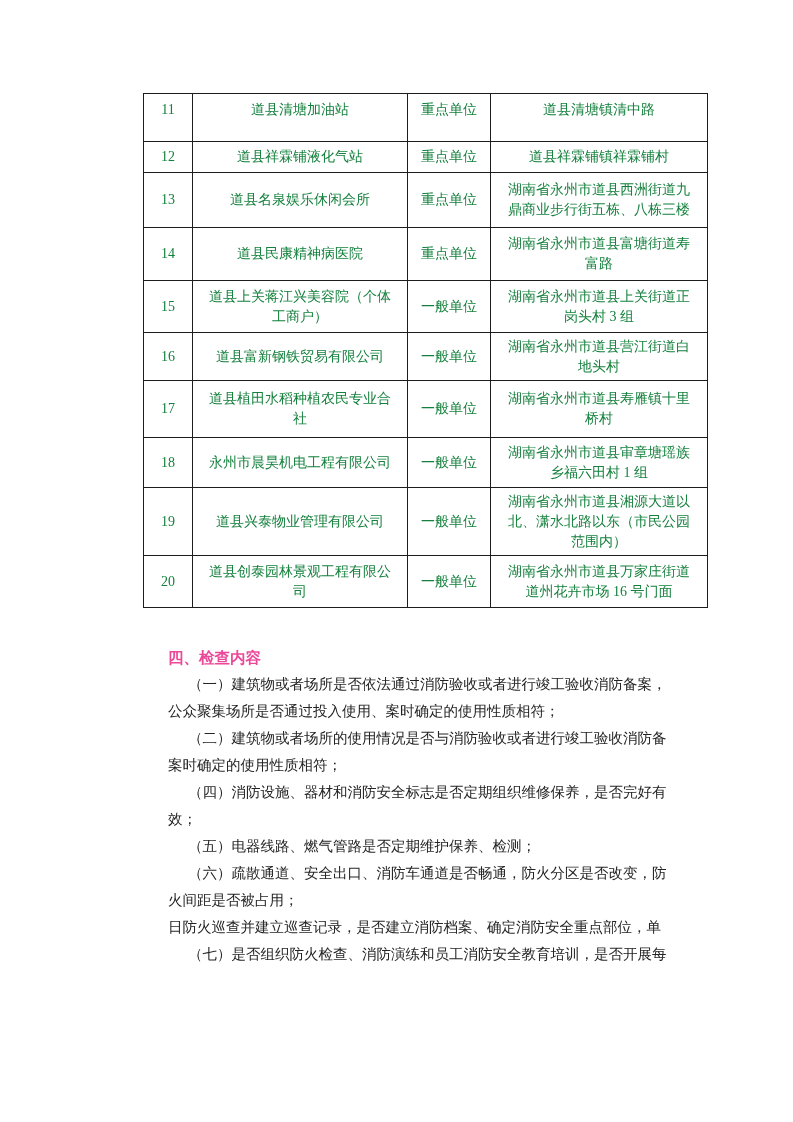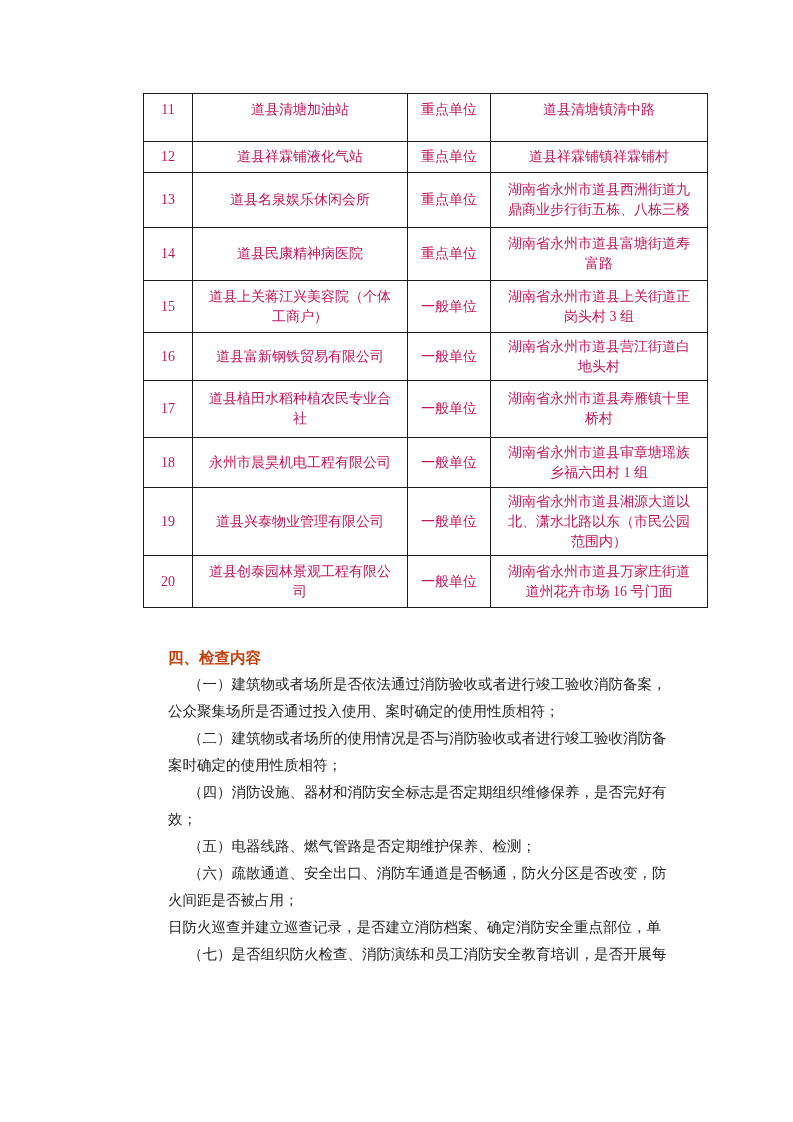--- a/index.html
+++ b/index.html
@@ -15,21 +15,21 @@
   
   table.unit-table {
     position: absolute;
     left: 143px;
     top: 93px;
     width: 564px;
     border-collapse: collapse;
     table-layout: fixed;
     font-family: "Liberation Serif", "DejaVu Serif", serif;
     font-size: 14px;
-    color: #be185d;
+    color: #15803d;
   }
   table.unit-table col.c-no   { width: 49px; }
   table.unit-table col.c-name { width: 215px; }
   table.unit-table col.c-type { width: 83px; }
   table.unit-table col.c-addr { width: 217px; }
   table.unit-table td {
     border: 1px solid #1c1c1c;
     text-align: center;
     vertical-align: middle;
     padding: 2px 3px;
@@ -53,21 +53,21 @@
     left: 168px;
     top: 644px;
     width: 545px;
     font-size: 14.5px;
     line-height: 27px;
     color: #242424;
   }
   .section-heading {
     font-weight: bold;
     font-size: 15.5px;
-    color: #c2410c;
+    color: #ec4899;
     line-height: 27px;
   }
   .para-line { white-space: pre; }
   .para-line.indent { padding-left: 20px; }
 </style>
 </head>
 <body>
 
 <div class="page">
 

